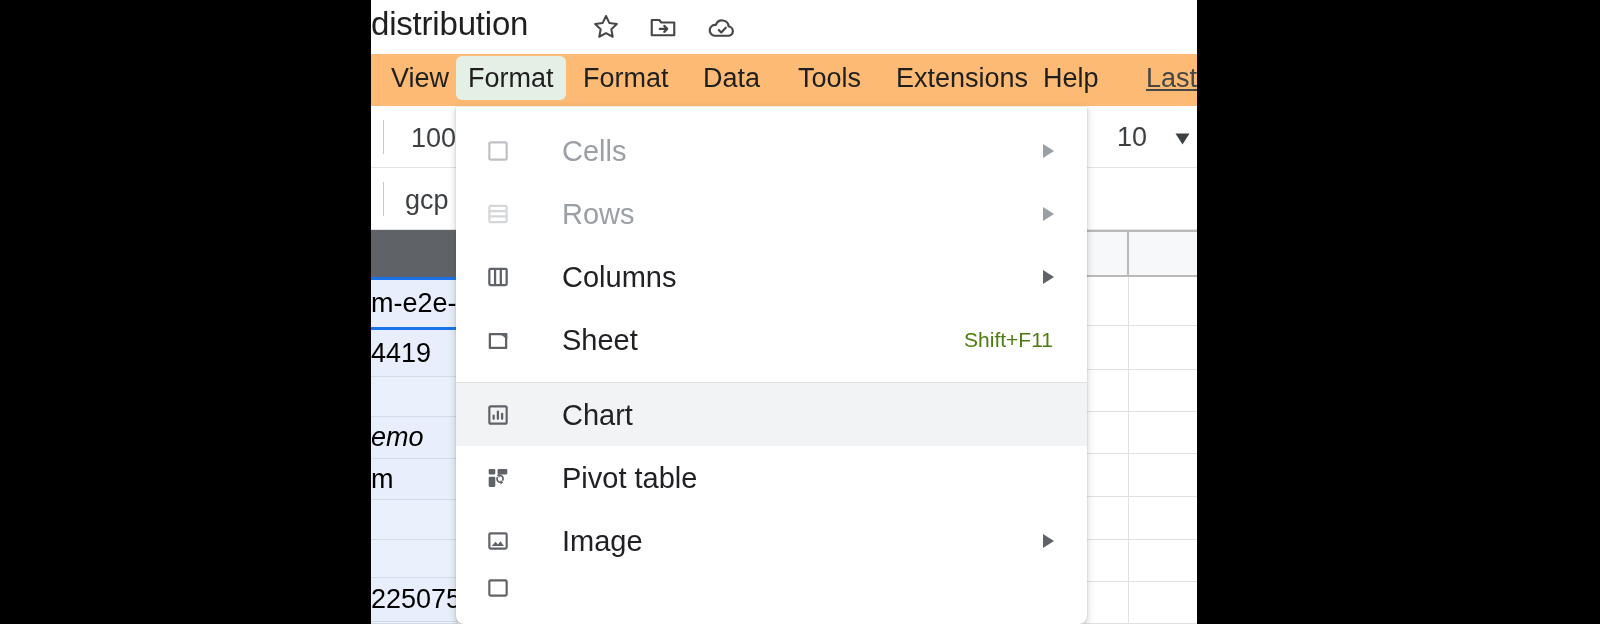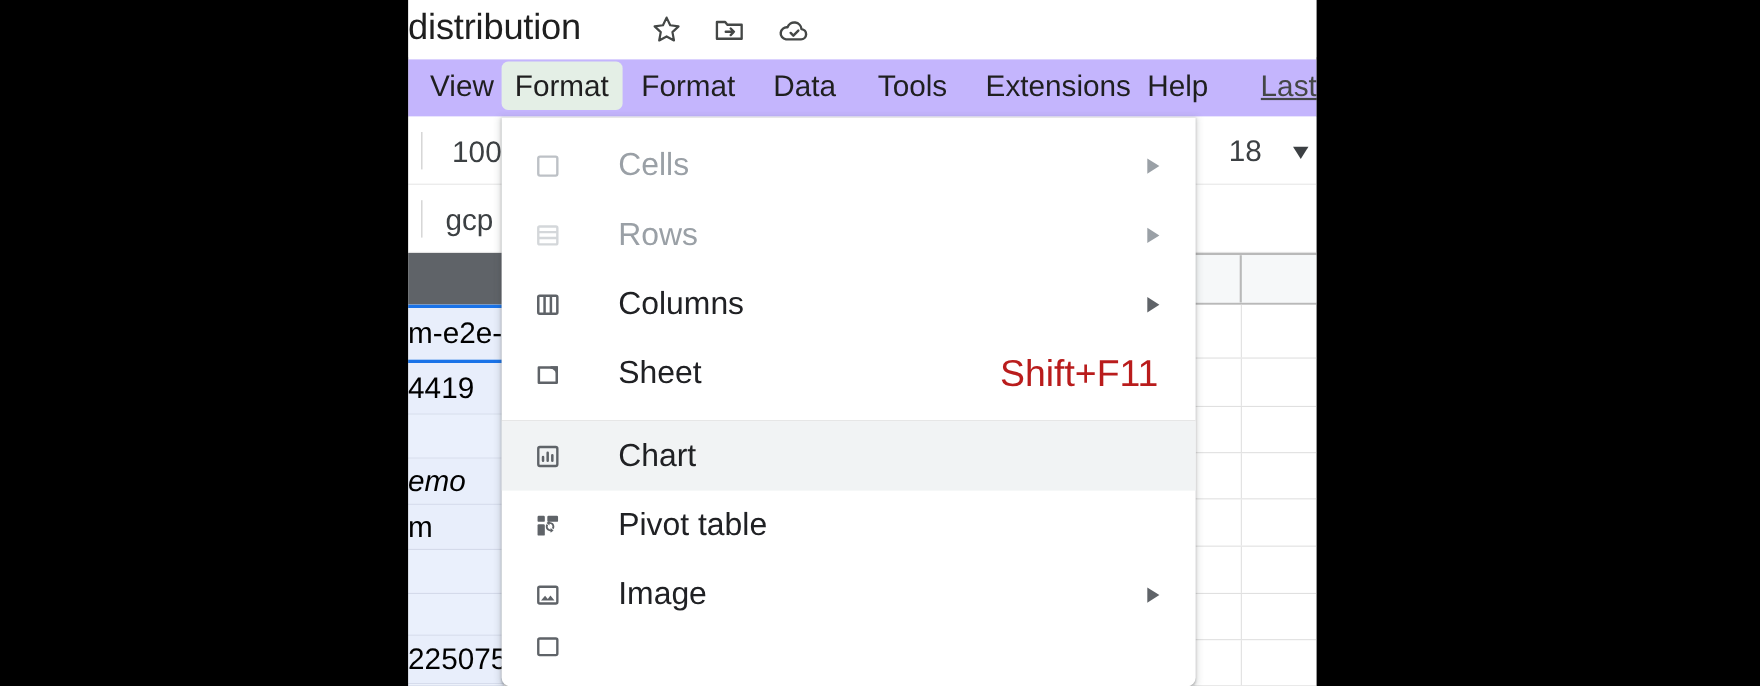--- a/index.html
+++ b/index.html
@@ -39,21 +39,21 @@
     cursor: pointer;
   }
   .title-icon svg { display: block; }
   #ic-star   { left: 218px; }
   #ic-move   { left: 275px; }
   #ic-cloud  { left: 333px; }
 
   
   .menubar {
     position: absolute; left: 0; top: 54px; width: 826px; height: 52px;
-    background: #c4b5fd;
+    background: #fdba74;
   }
   .menu-item {
     position: absolute; top: 2px; height: 44px;
     display: flex; align-items: center; justify-content: center;
     font-size: 27px; color: #1f1f1f;
     padding: 0 12px;
     border-radius: 6px;
     white-space: nowrap;
     cursor: default;
   }
@@ -155,21 +155,21 @@
     width: 30px; height: 30px;
     display: flex; align-items: center; justify-content: center;
   }
   .mi-label {
     position: absolute; left: 76px; top: 50%; transform: translateY(-50%);
     font-size: 29px; color: #202124; white-space: nowrap; margin-left: 30px;
   }
   .mi.disabled .mi-label { color: #9aa0a6; }
   .mi-accel {
     position: absolute; right: 34px; top: 50%; transform: translateY(-50%);
-    font-size: 34px; color: #b91c1c; white-space: nowrap;
+    font-size: 21px; color: #4d7c0f; white-space: nowrap;
   }
   .mi-arrow {
     position: absolute; right: 33px; top: 50%; transform: translateY(-50%);
     width: 0; height: 0;
     border-left: 11px solid #5f6368;
     border-top: 7px solid transparent;
     border-bottom: 7px solid transparent;
   }
   .mi.disabled .mi-arrow { border-left-color: #9aa0a6; }
   .mi-sep {
@@ -216,21 +216,21 @@
       <div class="menu-item" id="mb4" style="left: 415px;">Tools</div>
       <div class="menu-item" id="mb5" style="left: 513px;">Extensions</div>
       <div class="menu-item" id="mb6" style="left: 660px;">Help</div>
       <div class="menu-last" id="mb7" style="left: 775px;">Last e</div>
     </div>
 
     <div class="zoom-row">
       <div class="vdiv" style="left:12px; top:14px; height:34px;"></div>
       <div class="zoom-val">100%</div>
       <div class="vdiv" style="left:714px; top:4px; height:58px; background:#e3e3e3;"></div>
-      <div style="position:absolute; left:746px; top:16px; font-size:27px; color:#3c4043;">18</div>
+      <div style="position:absolute; left:746px; top:16px; font-size:27px; color:#3c4043;">10</div>
       <div style="position:absolute; left:806px; top:26px; width:0; height:0;
                   border-left:11px solid #3c4043; border-top:7px solid transparent; border-bottom:7px solid transparent;
                   transform:rotate(90deg);"></div>
     </div>
 
     <div class="formula-row">
       <div class="vdiv" style="left:12px; top:14px; height:34px;"></div>
       <div class="formula-val">gcp c</div>
     </div>
 

